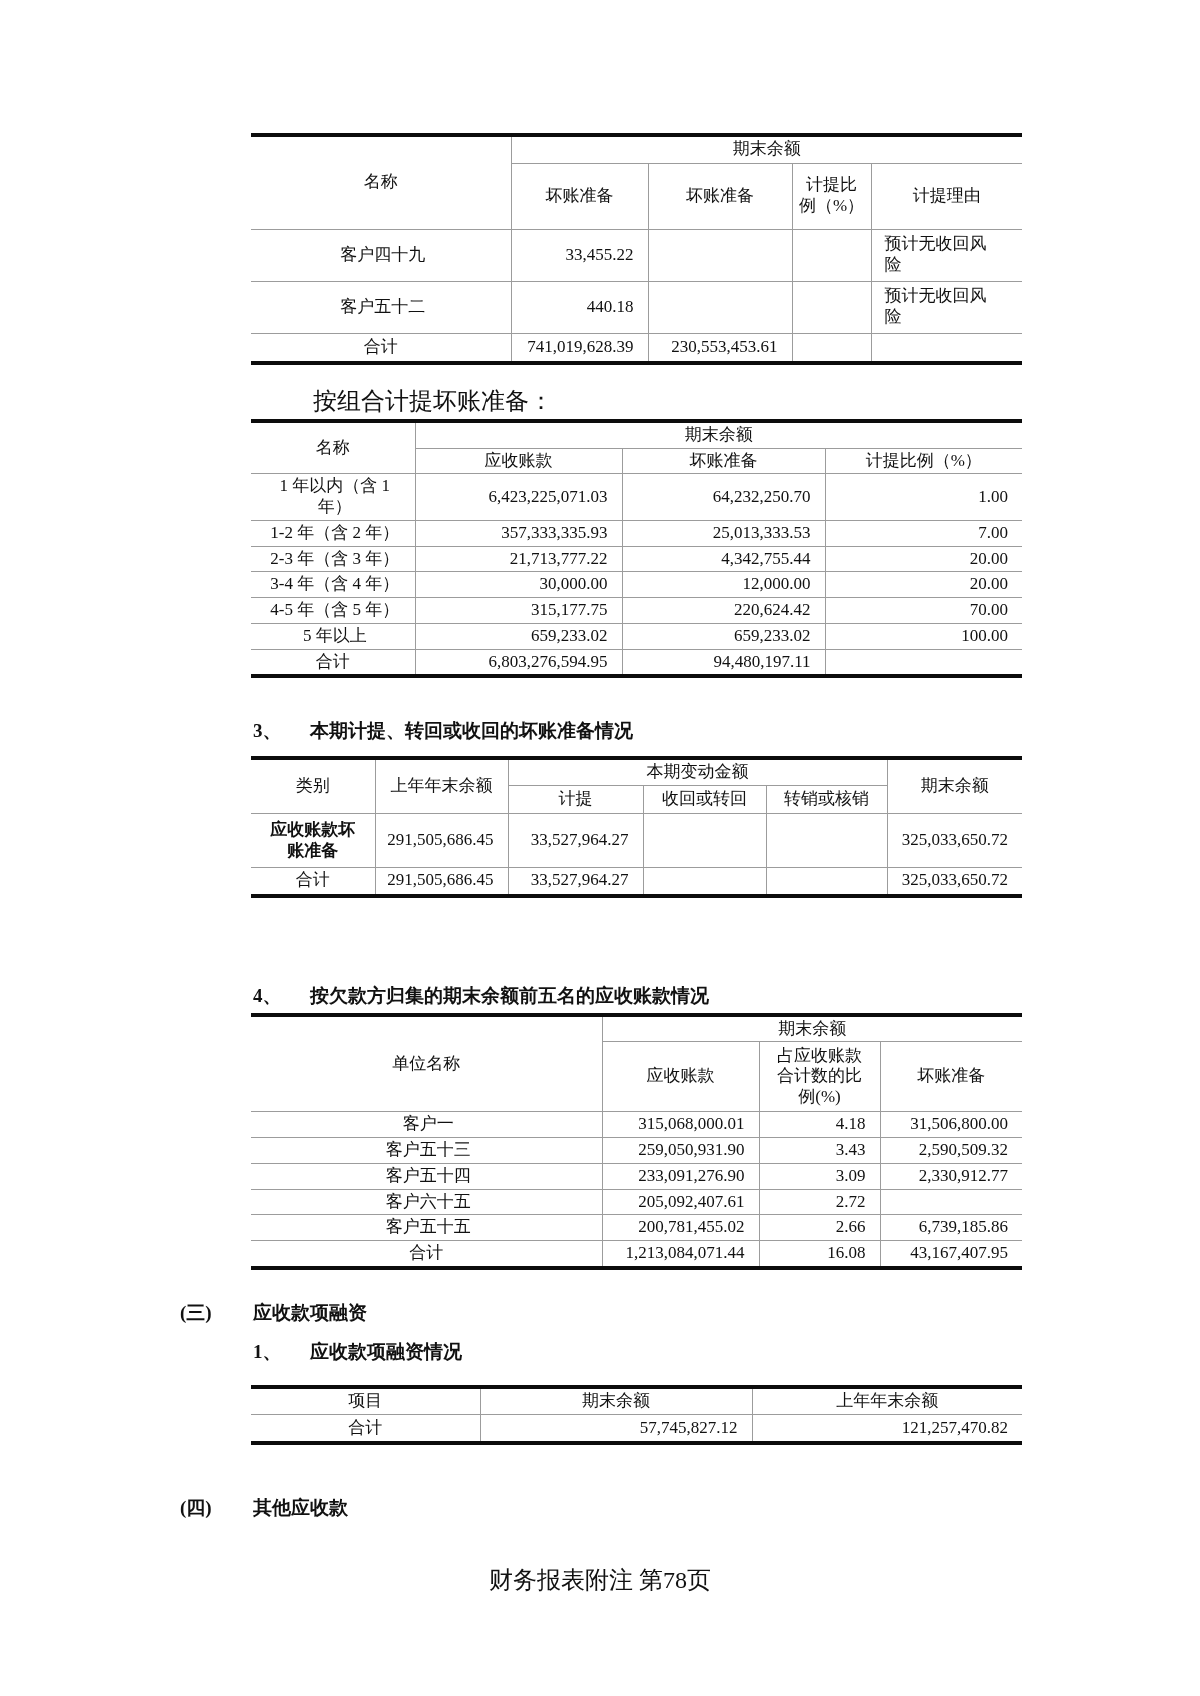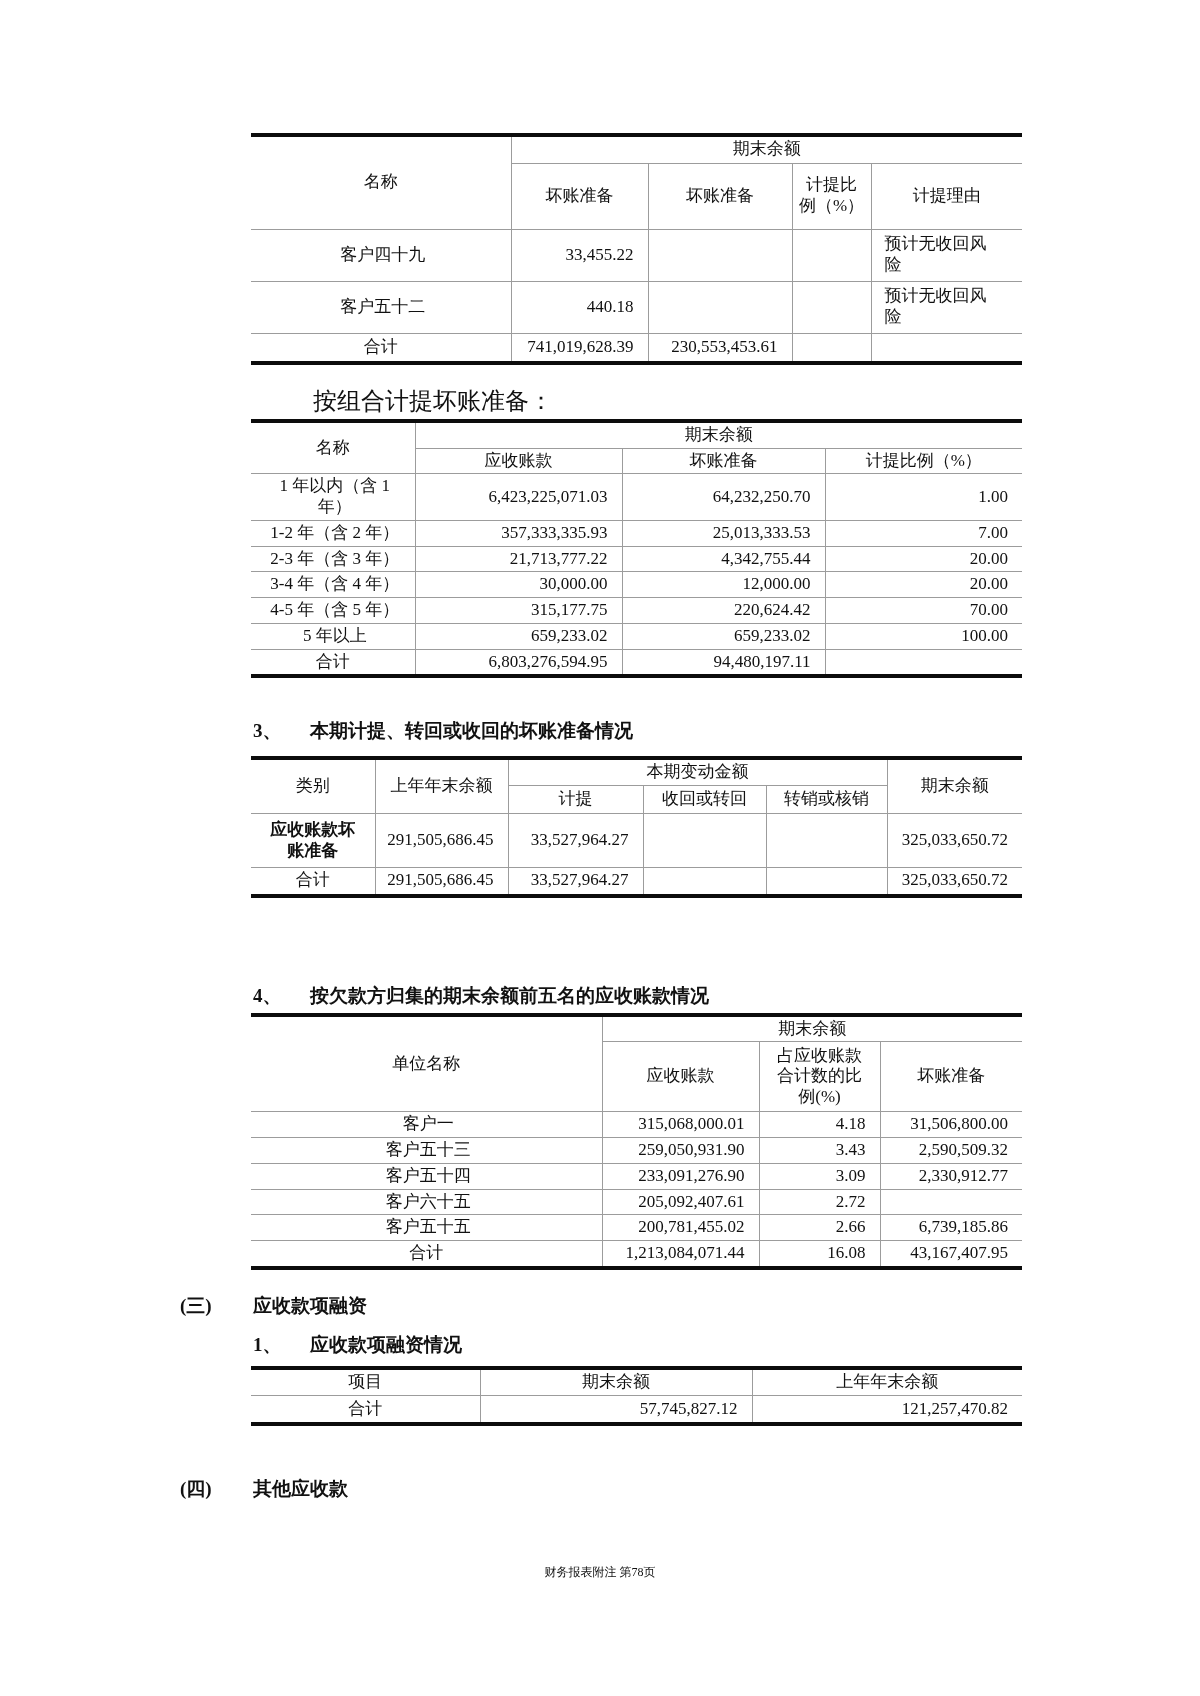--- a/index.html
+++ b/index.html
@@ -47,27 +47,27 @@
   .t3 .rg { height:27px; } .t3 .rh { height:28px; } .t3 .rd { height:54px; } .t3 .rt { height:28px; }
   .t4 .rg { height:26px; } .t4 .rh { height:70px; } .t4 .rd { height:24px; }
   .t5 tr  { height:28px; }
 
   
   .hg { margin:20px 0 2px 313px; font-size:24px; }
   .h  { font-weight:bold; font-size:19px; }
   .h .hnum { display:inline-block; }
   .s3  { margin:40px 0 12px 253px; } .s3 .hnum  { width:57px; }
   .s4  { margin:85px 0 4px 253px; } .s4 .hnum  { width:57px; }
-  .sc  { margin:23px 0 0 180px; }   .sc .hnum  { width:73px; }
-  .sc1 { margin:13px 0 8px 253px; } .sc1 .hnum { width:57px; }
+  .sc  { margin:30px 0 0 180px; }   .sc .hnum  { width:73px; }
+  .sc1 { margin:13px 0 20px 253px; } .sc1 .hnum { width:57px; }
   .sd  { margin:50px 0 0 180px; }   .sd .hnum  { width:73px; }
 
   .footer {
     position:absolute; top:1564px; left:0; width:100%;
-    text-align:center; font-size:12px;
+    text-align:center; font-size:24px;
   }
 </style>
 </head>
 <body>
 
 <div class="page">
   <div class="content">
 
     <table class="t t1">
       <colgroup>

